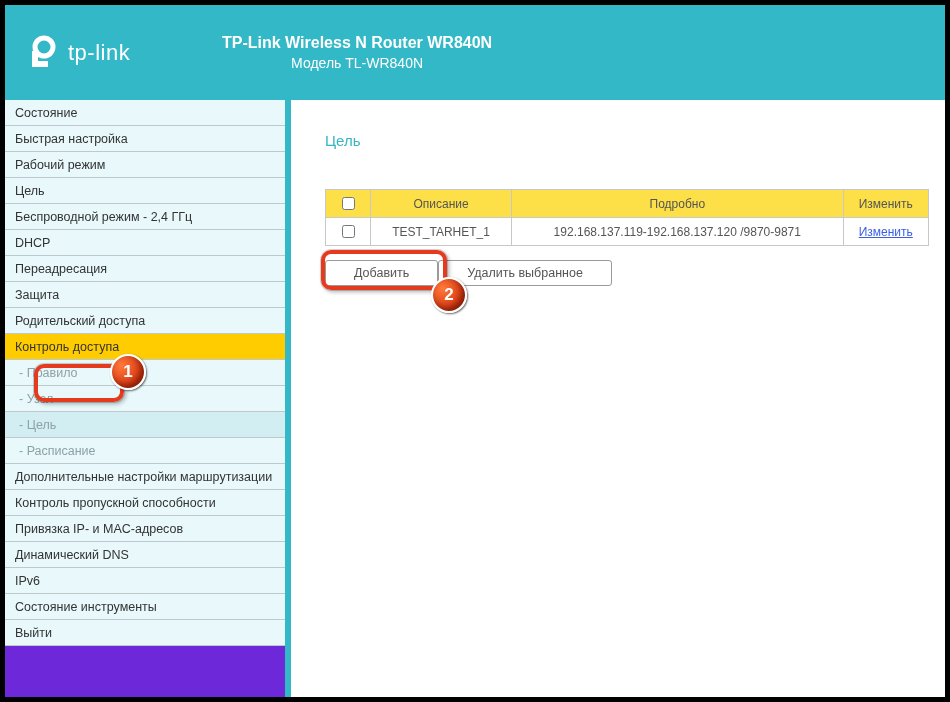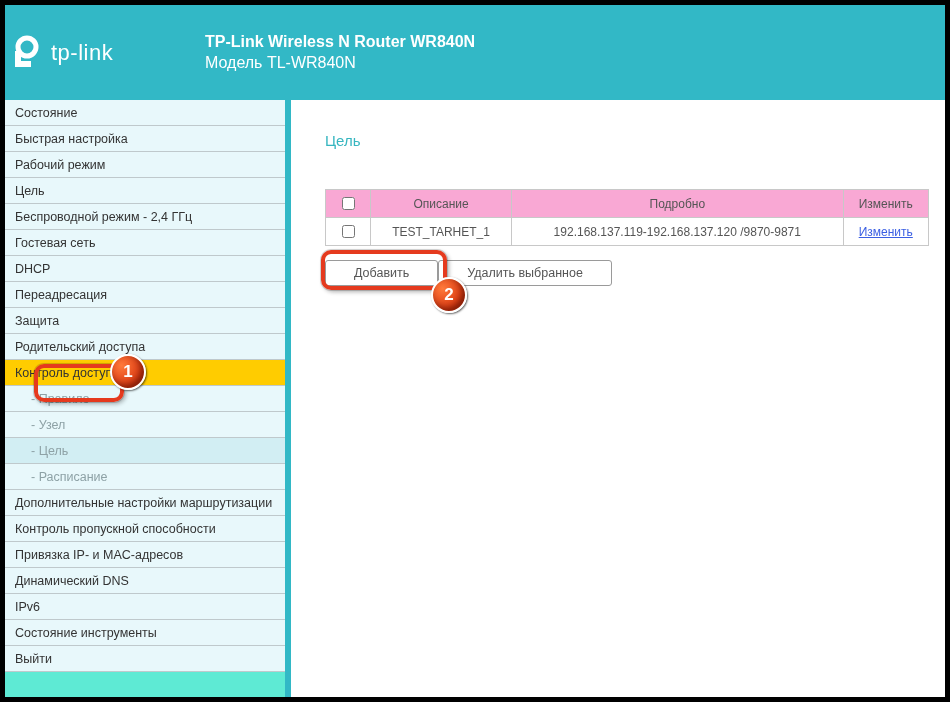--- a/index.html
+++ b/index.html
@@ -1,36 +1,36 @@
 <!DOCTYPE html>
 <html><head>
 <meta charset="utf-8">
 <style>
   html,body{margin:0;padding:0;font-family:Arial,Helvetica,sans-serif;background:#fff;}
   .frame{width:950px;height:702px;margin:0 auto;border:5px solid #000;box-sizing:border-box;position:relative;overflow:hidden;}
-  .header{background:#32b8c6;color:#fff;height:95px;display:flex;align-items:center;padding-left:0;}
+  .header{background:#32b8c6;color:#fff;height:95px;display:flex;align-items:center;padding-left:17px;}
   .logo{display:flex;align-items:center;gap:6px;width:190px;}
   .logo svg{display:block;}
   .logo-txt{font-size:22px;letter-spacing:0.5px;}
   .titles{padding-left:10px;}
   .titles .t1{font-size:16px;font-weight:bold;}
-  .titles .t2{font-size:16px;margin-top:3px;}
+  .titles .t2{font-size:14px;margin-top:3px;text-align:center;}
   .body{display:flex;height:calc(100% - 95px);}
-  .sidebar{width:280px;background:#5eead4;overflow:hidden;}
+  .sidebar{width:280px;background:#6d28d9;overflow:hidden;}
   .nav-item{display:block;font-size:12.5px;color:#333;background:#e8f8fb;border-bottom:1px solid #bfc9cc;padding:5.5px 8px 5.5px 10px;cursor:pointer;white-space:nowrap;overflow:hidden;}
   .nav-item.active{background:#ffcc00;font-weight:normal;}
-  .nav-sub{color:#8ea2a6;padding-left:26px;}
+  .nav-sub{color:#8ea2a6;padding-left:14px;}
   .nav-sub::before{content:"- ";color:#8ea2a6;}
   .nav-sub-current{background:#d2eef3;}
   .content{flex:1;position:relative;background:#fff;border-left:6px solid #32b8c6;}
   .page-title{color:#36b6c0;font-size:15px;padding:32px 0 0 34px;}
   .tbl-wrap{margin:40px 16px 0 34px;}
   table{border-collapse:collapse;width:100%;font-size:12px;}
   th,td{border:1px solid #c8c8c8;padding:4px 6px;text-align:center;color:#555;}
-  th{background:#f9a8d4;font-weight:normal;}
+  th{background:#fde047;font-weight:normal;}
   .chk{width:32px;}
   .link{color:#3b5fe3;text-decoration:underline;cursor:pointer;}
   .btns{margin:14px 0 0 34px;display:flex;gap:0;align-items:center;}
   .btn{font-size:12.5px;color:#555;background:#fff;border:1px solid #9a9a9a;border-radius:3px;padding:5px 28px;cursor:pointer;}
   
   .callout{position:absolute;border:4px solid #e53a1e;border-radius:10px;box-shadow:0 0 0 1px rgba(0,0,0,.15),2px 2px 4px rgba(0,0,0,.3);pointer-events:none;}
   .marker{position:absolute;width:32px;height:32px;border-radius:50%;background:radial-gradient(circle at 30% 30%,#ff7a3b,#d7330e 70%);border:2px solid #fff;box-shadow:1px 1px 2px rgba(0,0,0,.6),inset -3px -3px 6px rgba(0,0,0,.4);color:#fff;font-weight:bold;font-size:17px;display:flex;align-items:center;justify-content:center;pointer-events:none;}
 </style>
 </head>
 <body>
@@ -52,21 +52,20 @@
     </div>
   </div>
 
   <div class="body">
     <div class="sidebar">
       <div class="nav-item">Состояние</div>
       <div class="nav-item">Быстрая настройка</div>
       <div class="nav-item">Рабочий режим</div>
       <div class="nav-item">Цель</div>
       <div class="nav-item">Беспроводной режим - 2,4 ГГц</div>
-      <div class="nav-item">Гостевая сеть</div>
       <div class="nav-item">DHCP</div>
       <div class="nav-item">Переадресация</div>
       <div class="nav-item">Защита</div>
       <div class="nav-item">Родительский доступа</div>
       <div class="nav-item active">Контроль доступа</div>
       <div class="nav-item nav-sub">Правило</div>
       <div class="nav-item nav-sub">Узел</div>
       <div class="nav-item nav-sub nav-sub-current">Цель</div>
       <div class="nav-item nav-sub">Расписание</div>
       <div class="nav-item">Дополнительные настройки маршрутизации</div>

